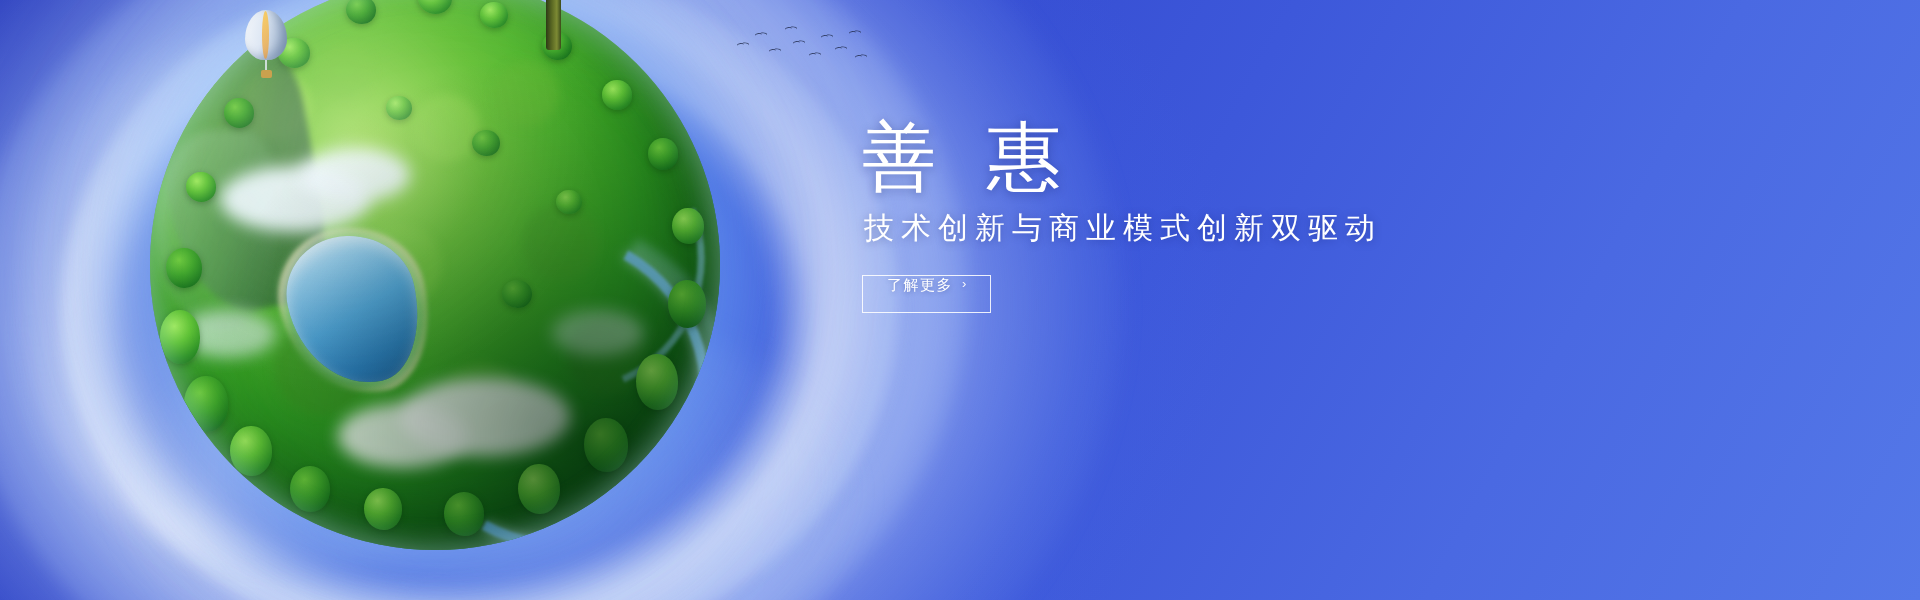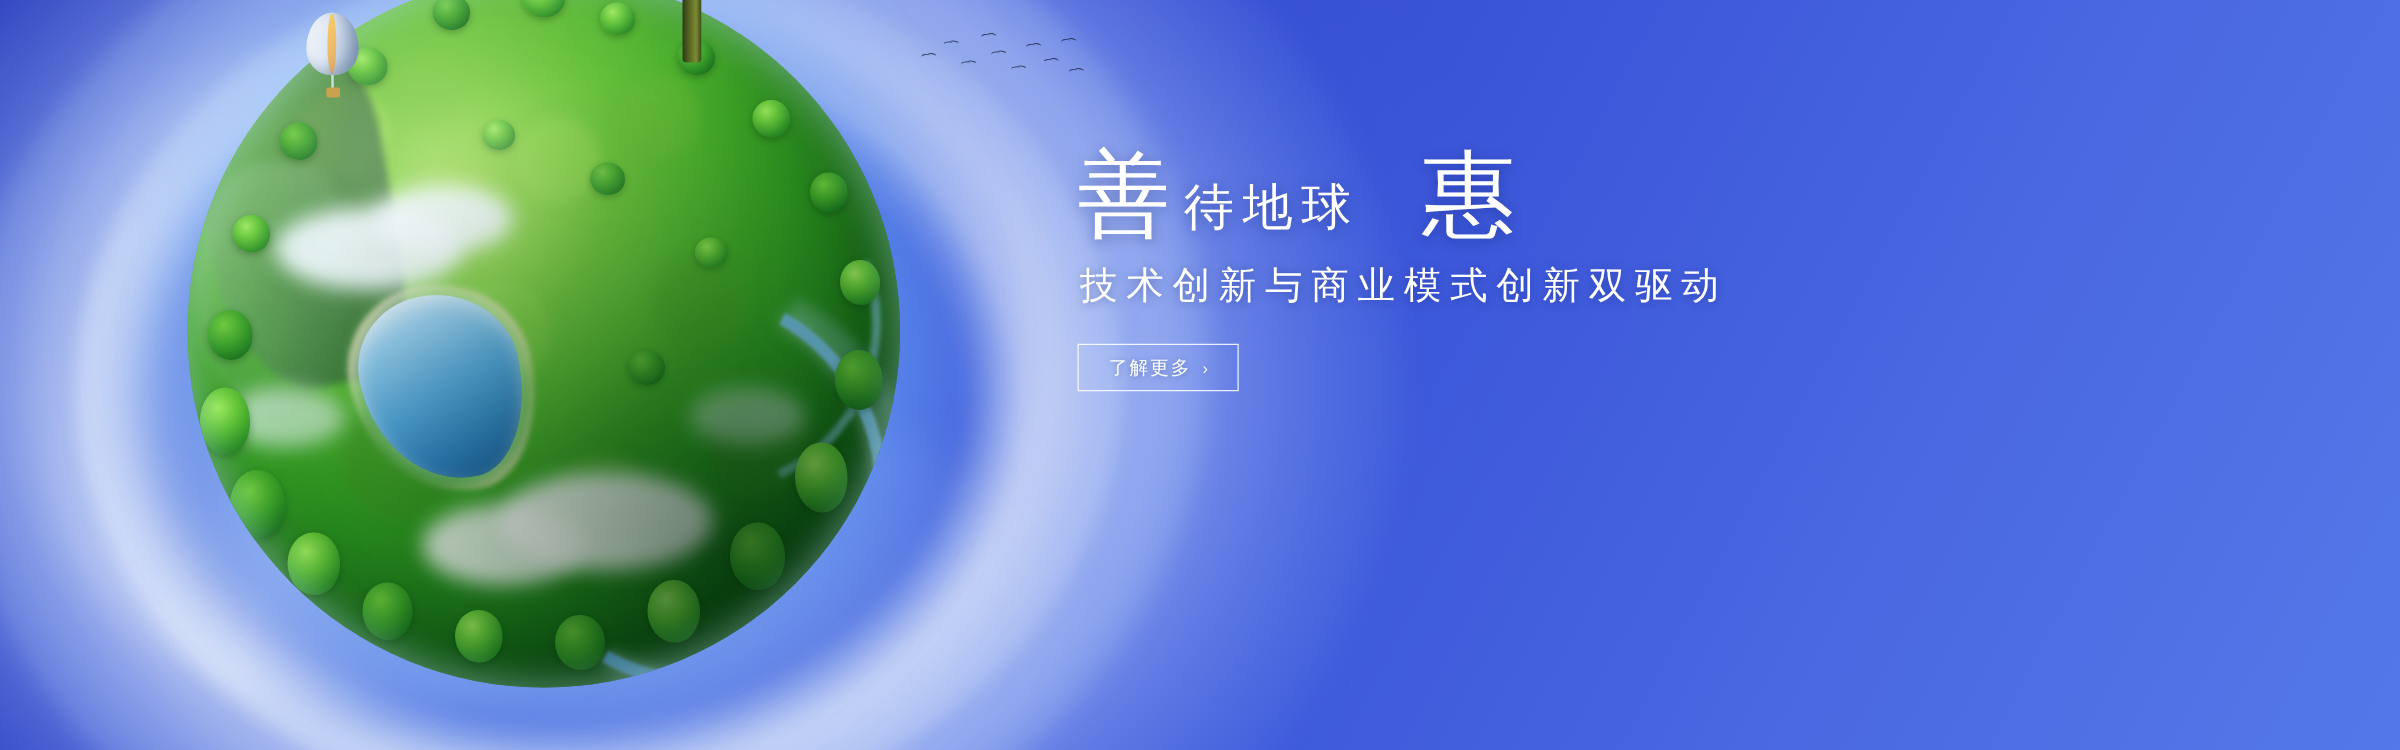--- a/index.html
+++ b/index.html
@@ -275,21 +275,21 @@
   }
   .desc{
     margin:20px 0 0 2px;
     font-size:17px;
     letter-spacing:0.5px;
     color:#f0f4ff;
     text-shadow:0 1px 6px rgba(10,20,90,0.3);
     white-space:nowrap;
   }
   .cta{
-    display:inline-flex;align-items:center;justify-content:center;gap:9px;
+    display:inline-flex;justify-content:center;gap:9px;
     margin-top:26px;
     padding:0 24px;
     height:38px;min-width:112px;
     background:transparent;
     border:1px solid rgba(255,255,255,0.88);
     color:#ffffff;
     font-size:15px;
     letter-spacing:1.5px;
     cursor:pointer;
     text-shadow:0 1px 5px rgba(10,20,90,0.3);
@@ -384,21 +384,20 @@
       <div class="bird" style="left:100px;top:22px;"></div>
       <div class="bird" style="left:114px;top:6px;"></div>
       <div class="bird" style="left:120px;top:30px;"></div>
     </div>
   </div>
 
   <div class="content">
 
     <div class="headline">
       <span class="h-big">善</span>
-      <span class="h-small">待地球</span>
       <span class="h-gap"></span>
       <span class="h-big">惠</span>
     </div>
 
     <div class="subtitle">技术创新与商业模式创新双驱动</div>
 
 
     <button class="cta">
       <span>了解更多</span>
       <span class="chev">›</span>

